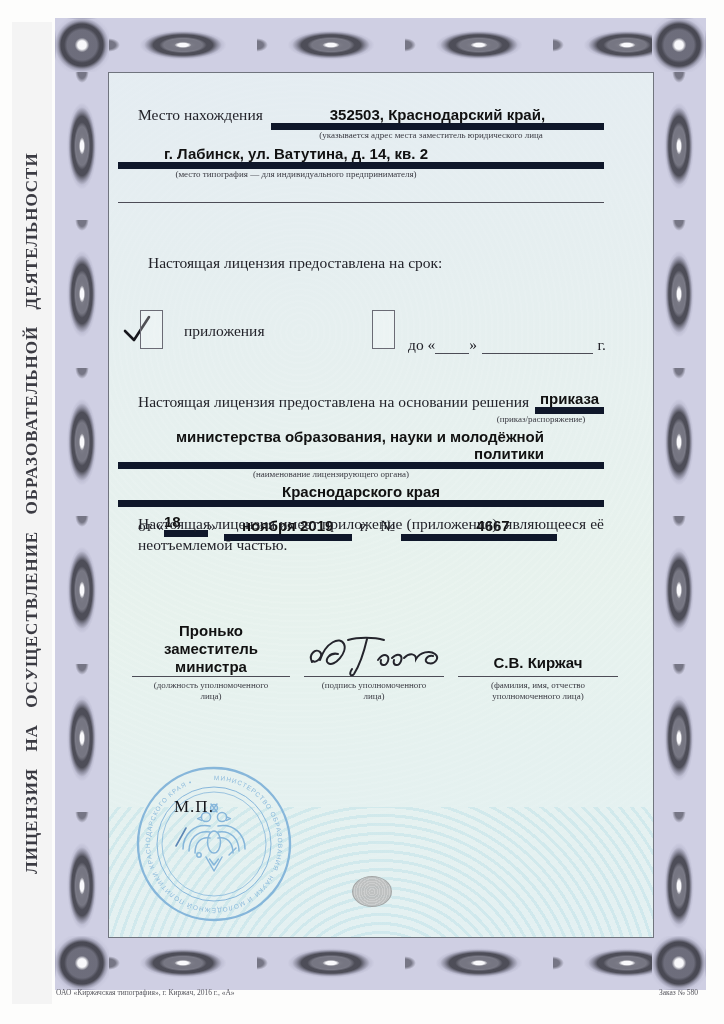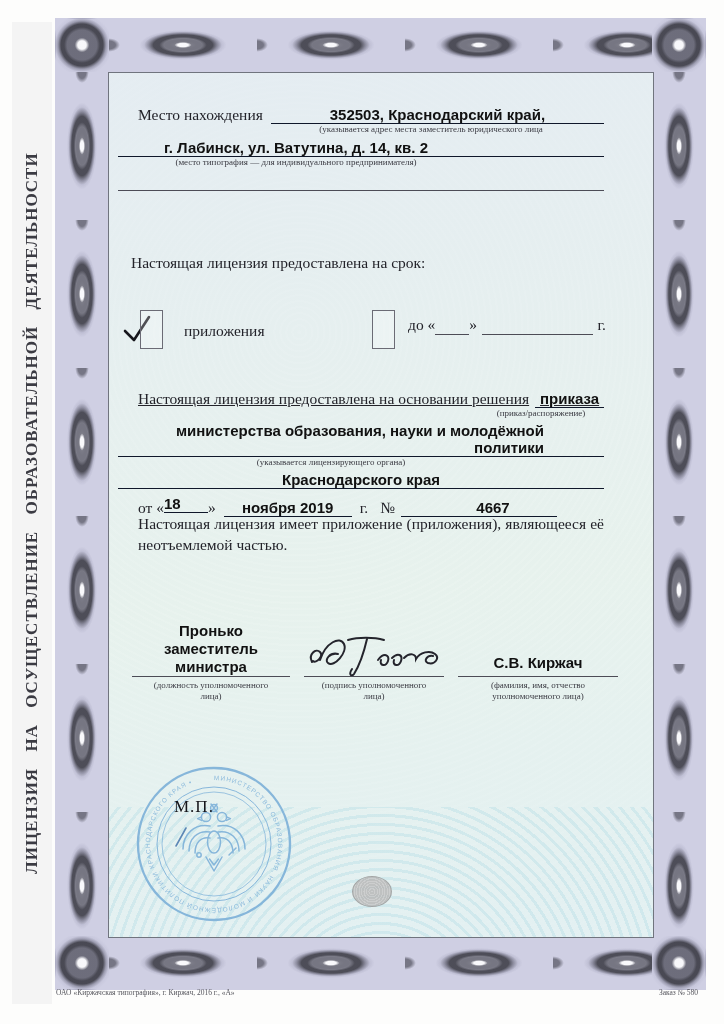--- a/index.html
+++ b/index.html
@@ -43,21 +43,21 @@
     background-color:#e9f1ef;
     background-image:
       linear-gradient(175deg, rgba(228,236,242,.9), rgba(230,242,236,.7) 60%, rgba(226,240,242,.9)),
       repeating-radial-gradient(circle at 35% 30%, rgba(255,255,255,.35) 0 2px, rgba(0,0,0,0) 2px 6px);}
   .panel::after{content:"";position:absolute;left:0;right:0;bottom:0;height:130px;
     background:repeating-radial-gradient(circle at 50% 160%, rgba(140,205,220,.22) 0 3px, rgba(0,0,0,0) 3px 9px);}
 
   
   .abs{position:absolute;}
   .lbl{font-size:15.5px;color:#23232a;}
-  .fill{border-bottom:1px solid #0f172a;text-align:center;
+  .fill{border-bottom:7px solid #0f172a;text-align:center;
         font-family:"Liberation Sans",sans-serif;font-weight:bold;font-size:15px;color:#111;}
   .cap{font-size:9px;color:#3a3a42;text-align:center;line-height:1.25;}
   .row{display:flex;align-items:flex-end;}
   .blank{border-bottom:1px solid #4c4c56;display:inline-block;}
 
   .para{font-size:15.5px;text-align:justify;line-height:1.35;}
 
   .chk{width:21px;height:37px;border:1px solid #6b6b75;background:rgba(255,255,255,.25);}
 
   .sigcols{display:flex;justify-content:space-between;align-items:flex-end;}
@@ -99,46 +99,46 @@
     <div class="row" style="align-items:baseline;">
       <span class="lbl" style="padding-left:20px;white-space:nowrap;">Место нахождения</span>
       <span class="fill" style="flex:1;margin-left:8px;">352503, Краснодарский край,</span>
     </div>
     <div class="cap" style="margin-left:140px;">(указывается адрес места заместитель юридического лица</div>
     <div class="fill" style="margin-top:4px;padding-right:130px;">г. Лабинск, ул. Ватутина, д. 14, кв. 2</div>
     <div class="cap" style="padding-right:130px;">(место типография — для индивидуального предпринимателя)</div>
     <div class="blank" style="width:100%;height:21px;"></div>
   </div>
 
-  <div class="abs lbl" style="left:131px;top:254px;">Настоящая лицензия предоставлена на срок:</div>
+  <div class="abs lbl" style="left:148px;top:254px;">Настоящая лицензия предоставлена на срок:</div>
 
   <div class="abs" style="left:124px;top:308px;width:482px;height:44px;">
     <svg class="abs" style="left:-2px;top:6px;" width="30" height="30" viewBox="0 0 30 30">
       <path d="M3,17 L12,26 L27,3" fill="none" stroke="#16161c" stroke-width="2.6" stroke-linecap="round" stroke-linejoin="round"></path>
     </svg>
     <div class="chk abs" style="left:16px;top:2px;"></div>
     <span class="lbl abs" style="left:60px;top:14px;">приложения</span>
     <div class="chk abs" style="left:248px;top:2px;"></div>
-    <div class="abs row" style="left:284px;top:0;width:198px;height:34px;align-items:center;">
+    <div class="abs row" style="left:284px;top:12px;width:198px;height:34px;align-items:flex-end;">
       <span class="lbl" style="white-space:nowrap;">до «</span>
       <span class="blank" style="width:34px;">&nbsp;</span>
       <span class="lbl">»</span>
       <span class="blank" style="flex:1;margin:0 5px;">&nbsp;</span>
       <span class="lbl">г.</span>
     </div>
   </div>
 
   <div class="abs" style="left:118px;top:390px;width:486px;">
-    <div class="row" style="align-items:flex-start;text-decoration:underline;">
+    <div class="row" style="align-items:center;">
       <span class="lbl" style="padding-left:20px;white-space:nowrap;">Настоящая лицензия предоставлена на основании решения</span>
       <span class="fill" style="flex:1;margin-left:6px;">приказа</span>
     </div>
     <div class="cap" style="margin-left:360px;">(приказ/распоряжение)</div>
     <div class="fill" style="margin-top:3px;padding-right:60px;text-align:right;">министерства образования, науки и молодёжной политики</div>
-    <div class="cap" style="padding-right:60px;">(указывается лицензирующего органа)</div>
+    <div class="cap" style="padding-right:60px;">(наименование лицензирующего органа)</div>
     <div class="fill" style="margin-top:2px;">Краснодарского края</div>
     <div class="row" style="align-items:baseline;margin-top:10px;">
       <span class="lbl" style="padding-left:20px;white-space:nowrap;">от «</span>
       <span class="fill" style="width:44px;text-align:left;position:relative;top:-4px;">18</span>
       <span class="lbl">»</span>
       <span class="fill" style="width:128px;margin-left:8px;">ноября 2019</span>
       <span class="lbl" style="margin-left:8px;white-space:nowrap;">г.</span>
       <span class="lbl" style="margin-left:12px;">№</span>
       <span class="fill" style="width:128px;margin-left:6px;text-align:center;padding-left:28px;">4667</span>
     </div>

